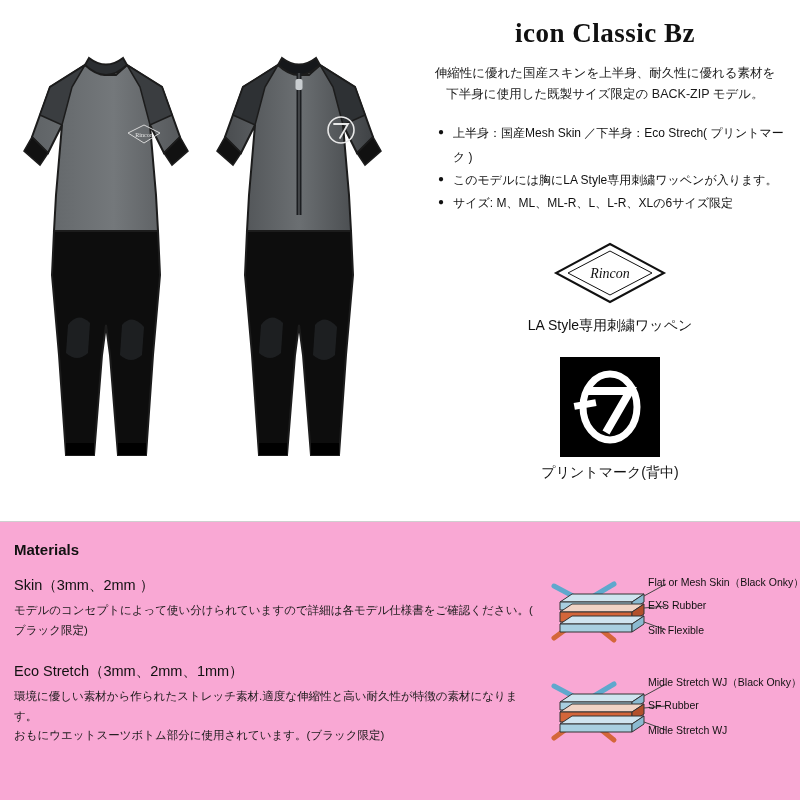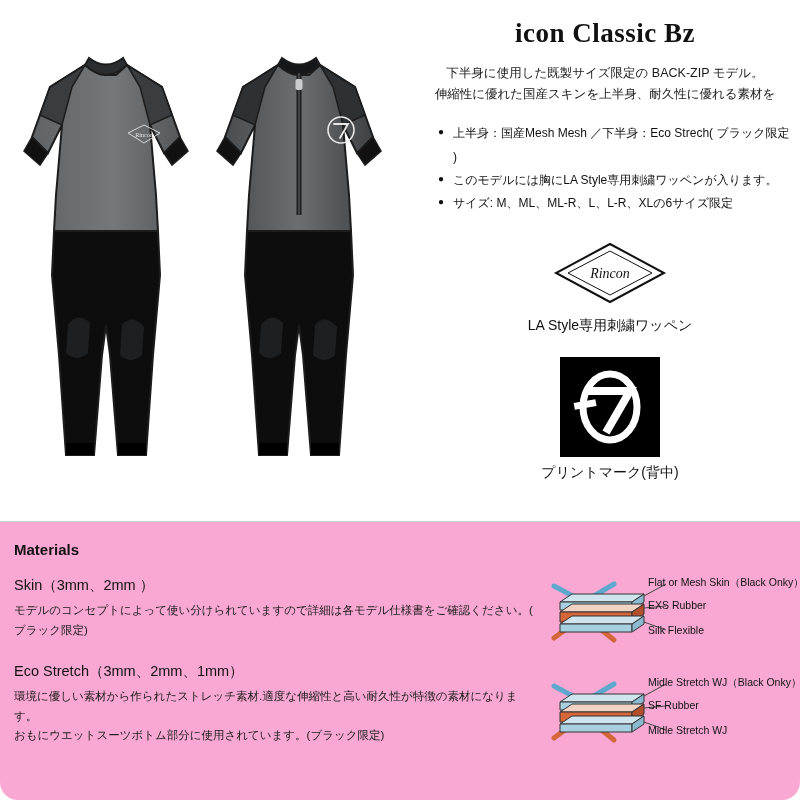--- a/index.html
+++ b/index.html
@@ -8,21 +8,20 @@
     width: 800px; height: 800px;
     background: #ffffff;
     font-family: "Liberation Sans", sans-serif;
     color: #1a1a1a;
   }
   #page {
     position: relative;
     width: 800px; height: 800px;
     overflow: hidden;
     background: #ffffff;
-    border-radius: 18px;
   }
 
   
   #top-section {
     position: absolute;
     left: 0; top: 0;
     width: 800px; height: 520px;
   }
 
   #suit-illustration {
@@ -234,24 +233,24 @@
         <g>
           <circle cx="331" cy="105" r="13" fill="none" stroke="#e8e8e8" stroke-width="1.6"></circle>
           <path d="M324 99 h14 l-8 14" fill="none" stroke="#e8e8e8" stroke-width="1.8" stroke-linecap="round"></path>
         </g>
         <path d="M237 206 L341 206" stroke="#1c1c1c" stroke-width="2" fill="none"></path>
       </g>
     </svg>
 
     <div id="info-panel">
       <h1 id="product-title">icon Classic  Bz</h1>
+      <p class="lead">伸縮性に優れた国産スキンを上半身、耐久性に優れる素材を</p>
       <p class="lead">下半身に使用した既製サイズ限定の BACK-ZIP モデル。</p>
-      <p class="lead">伸縮性に優れた国産スキンを上半身、耐久性に優れる素材を</p>
       <ul id="bullets">
-        <li>上半身：国産Mesh Mesh ／下半身：Eco Strech( ブラック限定 )</li>
+        <li>上半身：国産Mesh Skin ／下半身：Eco Strech( プリントマーク )</li>
         <li>このモデルには胸にLA Style専用刺繍ワッペンが入ります。</li>
         <li>サイズ:  M、ML、ML-R、L、L-R、XLの6サイズ限定</li>
       </ul>
     </div>
 
     <div id="badges">
       <div id="patch-wrap">
         <svg width="120" height="66" viewBox="0 0 120 66">
           <path d="M60 4 L114 33 L60 62 L6 33 Z" fill="none" stroke="#111" stroke-width="2"></path>
           <path d="M60 11 L102 33 L60 55 L18 33 Z" fill="none" stroke="#111" stroke-width="1"></path>

